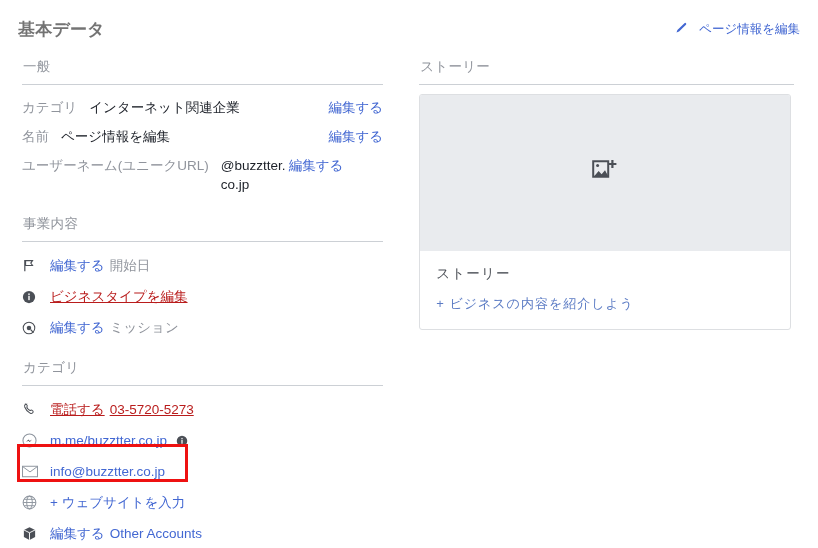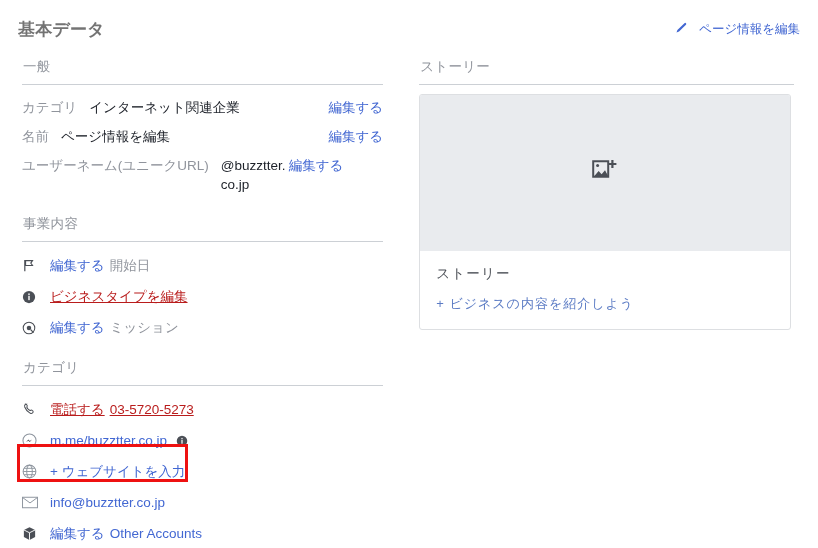--- a/index.html
+++ b/index.html
@@ -286,40 +286,40 @@
                 <circle cx="8" cy="8" r="7" fill="#4b4f56"></circle>
                 <rect x="7.2" y="6.6" width="1.6" height="5" fill="#fff"></rect>
                 <rect x="7.2" y="3.9" width="1.6" height="1.8" fill="#fff"></rect>
               </svg>
             </span>
           </span>
         </div>
 
         <div class="icon-row">
           <span class="row-icon">
+            <svg width="16" height="13" viewBox="0 0 18 13">
+              <rect x="0.6" y="0.6" width="16.8" height="11.8" fill="none" stroke="#8d949e" stroke-width="1.1"></rect>
+              <path d="M0.8 1l8.2 6 8.2-6" fill="none" stroke="#8d949e" stroke-width="1.1"></path>
+            </svg>
+          </span>
+          <span class="row-text">
+            <span class="link-blue">info@buzztter.co.jp</span>
+          </span>
+        </div>
+
+        <div class="icon-row">
+          <span class="row-icon">
             <svg width="15" height="15" viewBox="0 0 16 16">
               <circle cx="8" cy="8" r="6.8" fill="none" stroke="#8d949e" stroke-width="1.1"></circle>
               <ellipse cx="8" cy="8" rx="3" ry="6.8" fill="none" stroke="#8d949e" stroke-width="1"></ellipse>
               <path d="M1.3 8h13.4M2.3 4.6h11.4M2.3 11.4h11.4" stroke="#8d949e" stroke-width="1"></path>
             </svg>
           </span>
           <span class="row-text">
             <span class="link-blue">+ ウェブサイトを入力</span>
-          </span>
-        </div>
-
-        <div class="icon-row">
-          <span class="row-icon">
-            <svg width="16" height="13" viewBox="0 0 18 13">
-              <rect x="0.6" y="0.6" width="16.8" height="11.8" fill="none" stroke="#8d949e" stroke-width="1.1"></rect>
-              <path d="M0.8 1l8.2 6 8.2-6" fill="none" stroke="#8d949e" stroke-width="1.1"></path>
-            </svg>
-          </span>
-          <span class="row-text">
-            <span class="link-blue">info@buzztter.co.jp</span>
           </span>
         </div>
 
         <div class="icon-row">
           <span class="row-icon">
             <svg width="15" height="15" viewBox="0 0 16 16">
               <path d="M8 1.2l6 3v7.6l-6 3-6-3V4.2z" fill="#4b4f56"></path>
               <path d="M2 4.2l6 3 6-3M8 7.2v7.6" stroke="#fff" stroke-width="1" fill="none"></path>
             </svg>
           </span>

